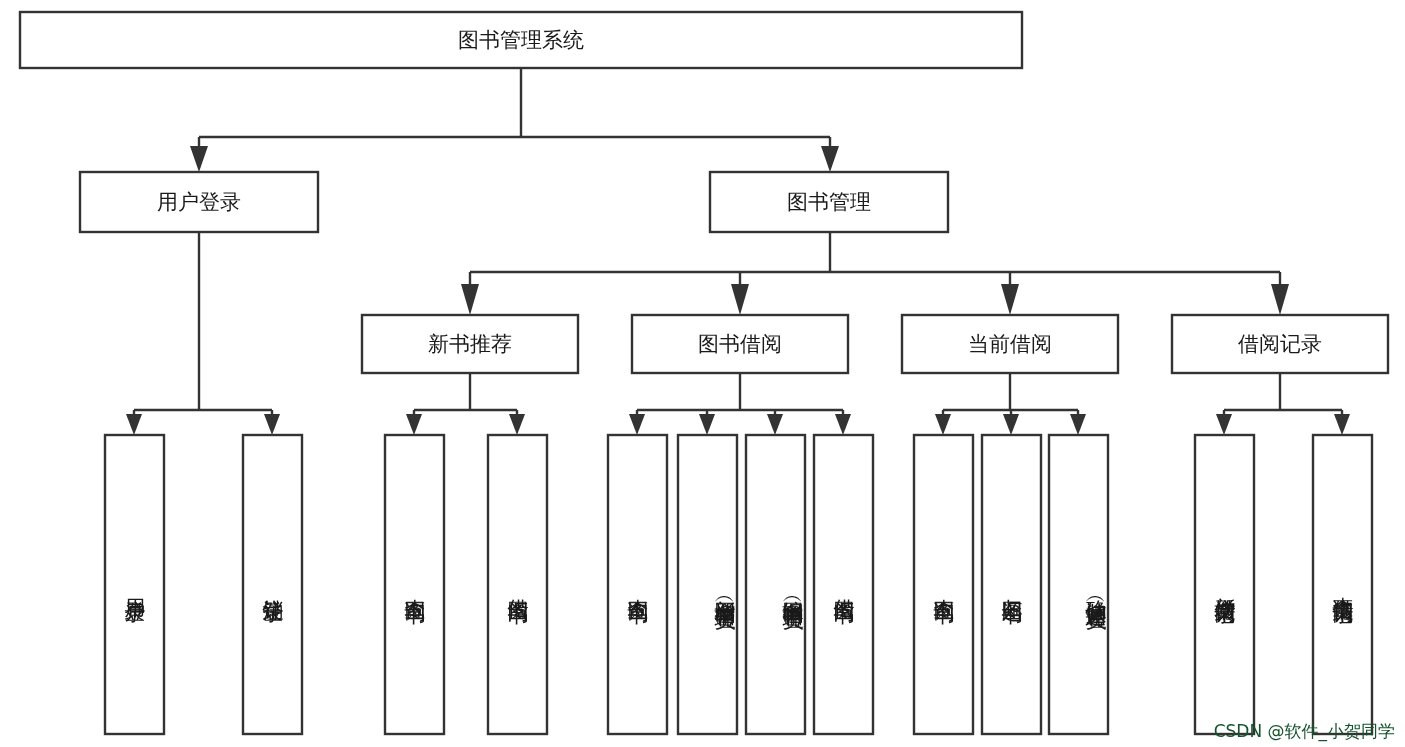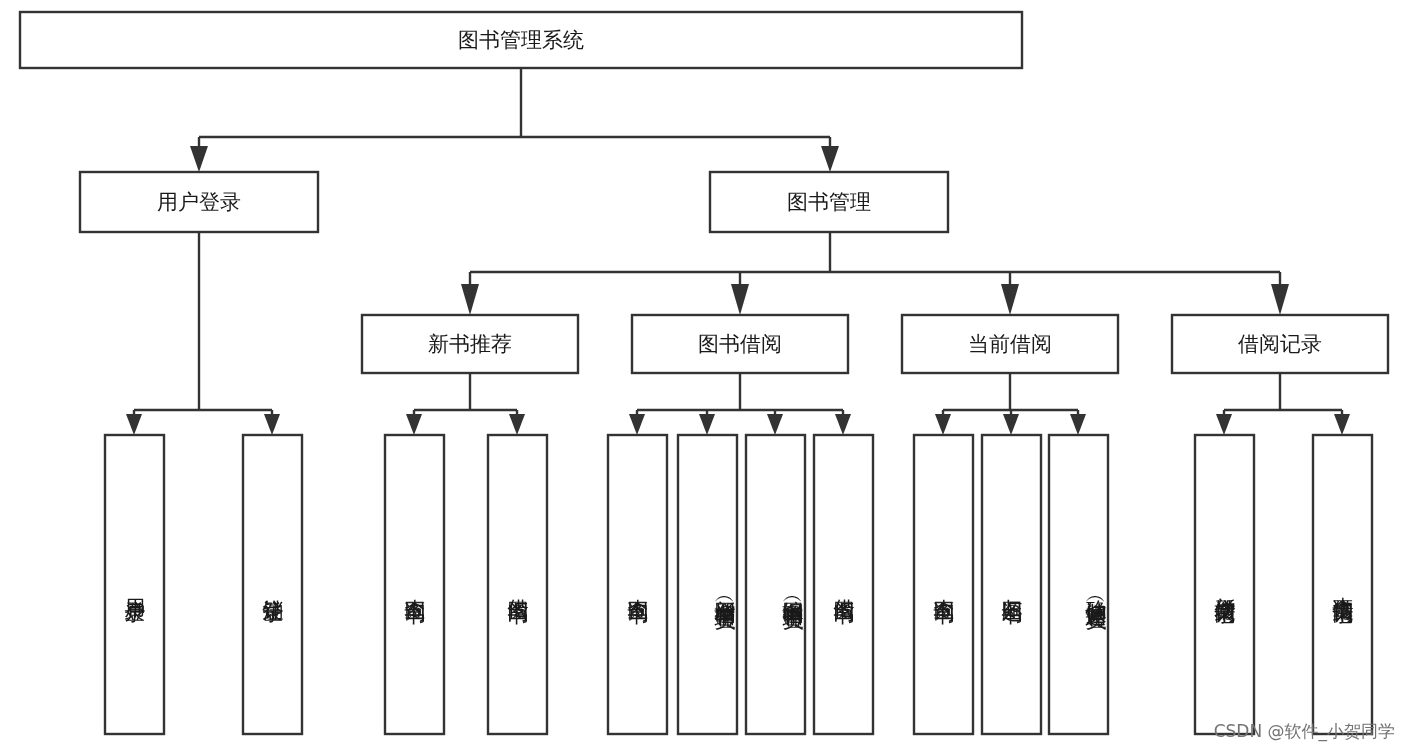--- a/index.html
+++ b/index.html
@@ -60,21 +60,21 @@
     text-align: center;
     white-space: nowrap;
     pointer-events: none;
   }
   .watermark {
     position: absolute;
     right: 10px;
     bottom: 4px;
     font-family: "DejaVu Sans", "Liberation Sans", sans-serif;
     font-size: 17px;
-    color: #737373;
+    color: #14532d;
     white-space: nowrap;
   }
 </style>
 </head>
 <body>
 
 <div id="diagram-root">
 
   <svg id="flowchart" viewBox="0 0 1405 747">
 

